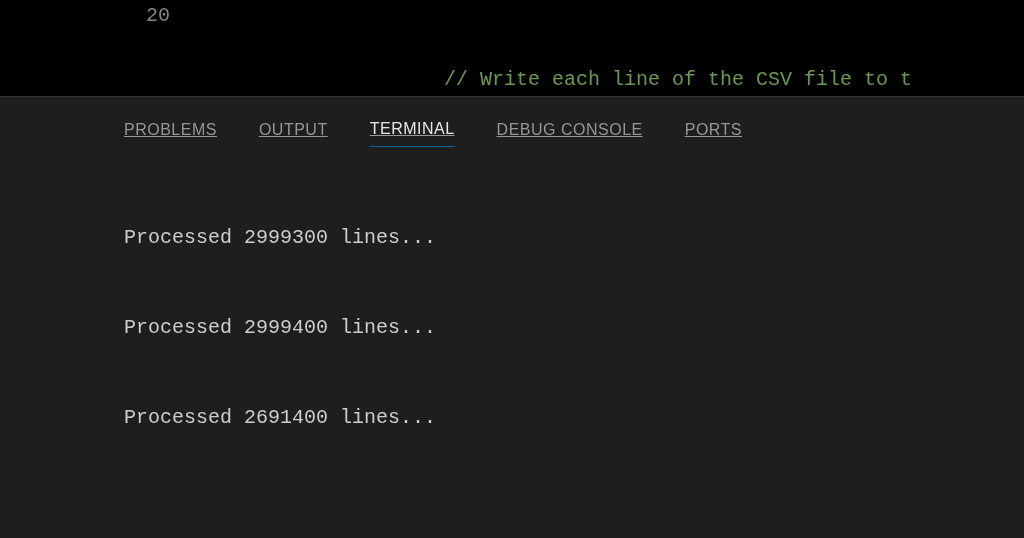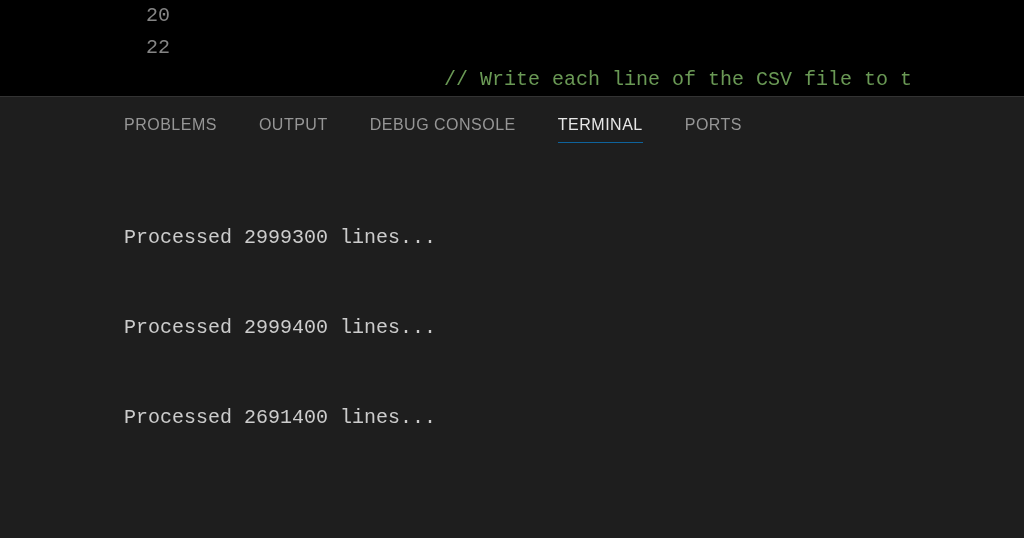--- a/index.html
+++ b/index.html
@@ -46,21 +46,22 @@
   }
   .tabs {
     display: flex;
     gap: 42px;
     padding-left: 124px;
     font-family: "Segoe UI", Arial, sans-serif;
     font-size: 16px;
     color: #969696;
     letter-spacing: 0.5px;
     height: 36px;
-    align-items: center;
+    align-items: flex-end;
+    text-decoration: underline;
   }
   .tab {
     cursor: pointer;
     padding-bottom: 8px;
   }
   .tab.active {
     color: #e7e7e7;
     border-bottom: 1.5px solid #0e639c;
   }
 
@@ -74,35 +75,34 @@
     white-space: pre;
   }
   .term-line { display: block; }
 </style>
 </head>
 <body>
 
 <div class="editor-area">
   <div class="gutter">
     <div>20</div>
-    <div>22</div>
   </div>
   <div class="code">
     <div><span class="tok-comment">// Write each line of the CSV file to t</span></div>
     
     
   </div>
 </div>
 
 <div class="panel">
   <div class="tabs">
     <div class="tab">PROBLEMS</div>
     <div class="tab">OUTPUT</div>
+    <div class="tab active">TERMINAL</div>
     <div class="tab">DEBUG CONSOLE</div>
-    <div class="tab active">TERMINAL</div>
     <div class="tab">PORTS</div>
   </div>
 
   <div class="terminal">
     <span class="term-line">Processed 2999300 lines...</span>
     <span class="term-line">Processed 2999400 lines...</span>
     <span class="term-line">Processed 2691400 lines...</span>
     
     
     

